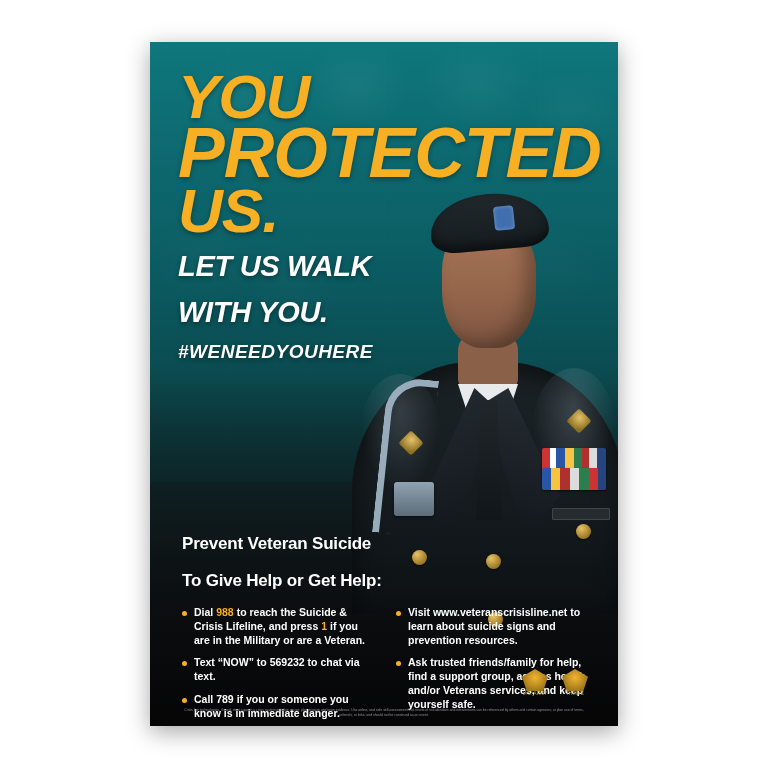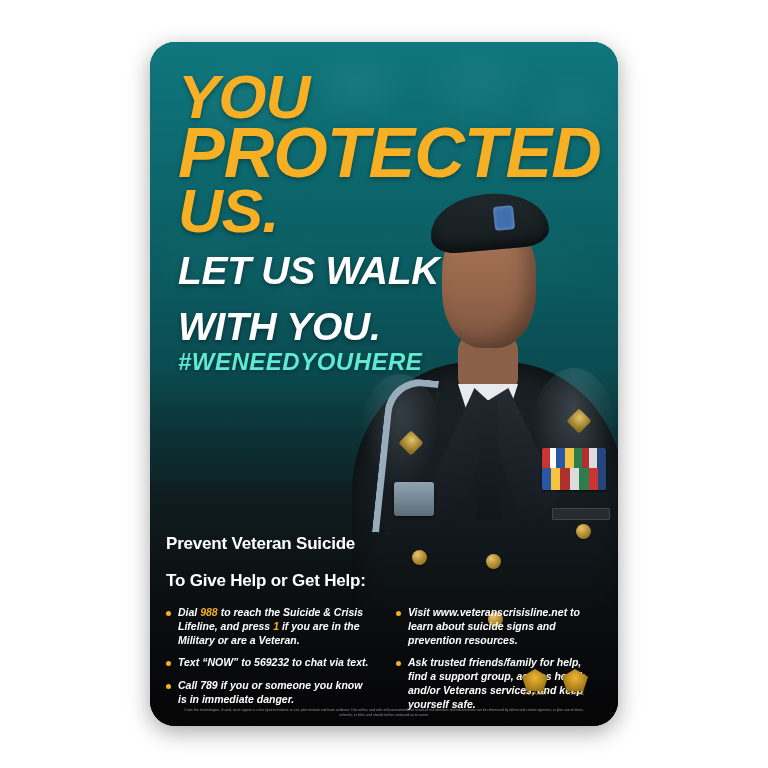--- a/index.html
+++ b/index.html
@@ -20,21 +20,20 @@
   
   .poster {
     position: absolute;
     left: 150px;
     top: 42px;
     width: 468px;
     height: 684px;
     background: #0b4f52;
     box-shadow: 0 6px 22px rgba(0,0,0,0.35);
     overflow: hidden;
-    border-radius: 25px;
   }
   
   .bg-teal {
     position: absolute;
     inset: 0;
     background:
       linear-gradient(180deg, #12747a 0%, #0e6268 28%, #0a4a50 48%, #123033 62%, #1b1f22 74%, #121416 86%, #0c0d0f 100%);
   }
   .bg-photos {
     position: absolute;
@@ -85,34 +84,35 @@
     letter-spacing: -1px;
     line-height: 0.86;
     text-transform: uppercase;
     text-shadow: 0 2px 5px rgba(0,0,0,0.35);
   }
   .hl-1 { font-size: 62px; }
   .hl-2 { font-size: 70px; }
   .hl-3 { font-size: 62px; }
   .hl-sub {
     margin-top: 14px;
-    font-size: 39px;
+    font-size: 29px;
     font-weight: bold;
     font-style: italic;
     color: #ffffff;
     line-height: 1.04;
     text-transform: uppercase;
     letter-spacing: -0.3px;
     text-shadow: 0 2px 5px rgba(0,0,0,0.4);
   }
   .hl-tag {
-    font-size: 24px;
+    margin-top: 14px;
+    font-size: 19px;
     font-weight: bold;
     font-style: italic;
-    color: #5eead4;
+    color: #ffffff;
     letter-spacing: 0.5px;
     text-shadow: 0 2px 5px rgba(0,0,0,0.4);
   }
 
   
   .soldier {
     position: absolute;
     left: 196px;
     top: 120px;
     width: 282px;
@@ -263,37 +263,37 @@
     border-radius: 3px;
     transform: rotate(45deg);
   }
 
   
   .info {
     position: absolute;
     left: 0; right: 0; bottom: 0;
     height: 200px;
     z-index: 7;
-    padding: 0 16px;
+    padding: 0 32px;
     box-sizing: border-box;
     color: #ffffff;
   }
   .info-title {
     font-size: 17px;
     font-weight: bold;
     line-height: 1.2;
     margin-top: 8px;
     letter-spacing: -0.2px;
   }
   .info-cols {
     display: flex;
     gap: 24px;
     margin-top: 14px;
   }
-  .info-col { flex: 1; font-style: italic; }
+  .info-col { flex: 1; }
   ul.bullets {
     list-style: none;
     margin: 0;
     padding: 0;
   }
   ul.bullets li {
     position: relative;
     padding-left: 12px;
     margin-bottom: 9px;
     font-size: 10.5px;

